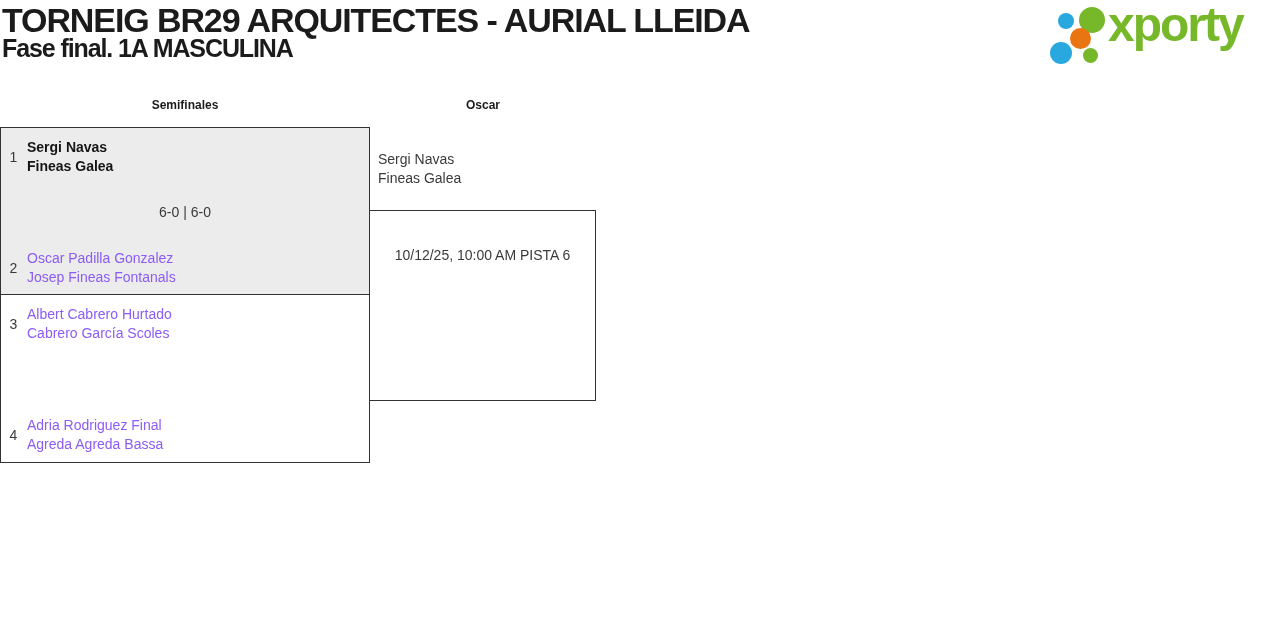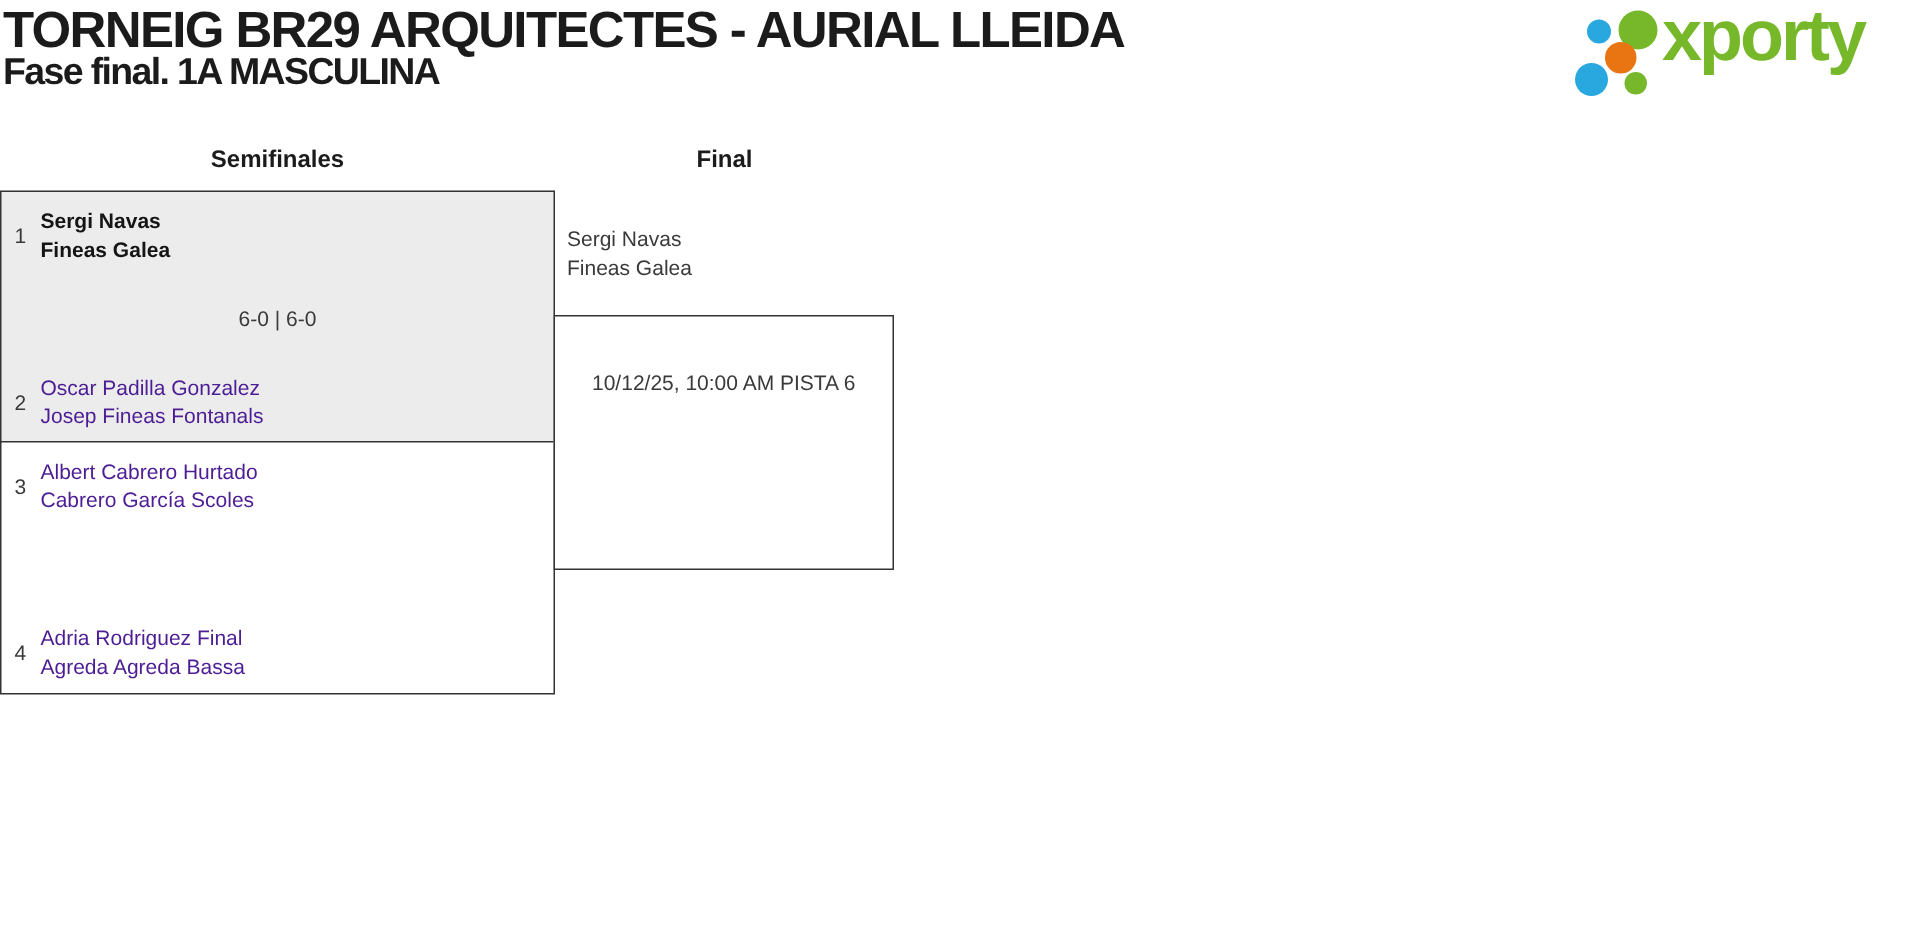--- a/index.html
+++ b/index.html
@@ -48,59 +48,59 @@
     line-height: 48px;
     font-weight: 700;
     letter-spacing: -2px;
     color: #76b82a;
   }
 
   
   .round-label {
     position: absolute;
     top: 98px;
-    font-size: 16px;
+    font-size: 12px;
     font-weight: 700;
     color: #1b1b1b;
     text-align: center;
   }
   .round-label.semis { left: 0; width: 370px; }
   .round-label.final { left: 370px; width: 226px; }
 
   
   .match {
     position: absolute;
     box-sizing: border-box;
     border: 1px solid #333333;
     background: #ffffff;
   }
   .match.sf1 { left: 0; top: 127px; width: 370px; height: 168px; background: #ececec; }
   .match.sf2 { left: 0; top: 294px; width: 370px; height: 169px; }
-  .match.finalbox { left: 369px; top: 210px; width: 227px; height: 170px; }
+  .match.finalbox { left: 369px; top: 210px; width: 227px; height: 191px; }
 
   .team-row {
     position: absolute;
     left: 6px;
     display: flex;
     align-items: center;
     gap: 7px;
   }
   .team-row.top    { top: 10px; }
   .team-row.bottom { top: 121px; }
   .seed {
     flex: none;
     width: 13px;
     text-align: center;
     font-size: 14px;
     color: #3a3a3a;
   }
   .players {
     font-size: 14px;
     line-height: 19px;
-    color: #4c1d95;
+    color: #8b5cf6;
   }
   .players.winner {
     font-weight: 700;
     color: #151515;
   }
   .center-text {
     position: absolute;
     left: 0;
     width: 100%;
     text-align: center;
@@ -131,21 +131,21 @@
   <div class="logo">
     <span class="dot dot-blue-small"></span>
     <span class="dot dot-green-large"></span>
     <span class="dot dot-orange"></span>
     <span class="dot dot-blue-large"></span>
     <span class="dot dot-green-small"></span>
     <span class="wordmark">xporty</span>
   </div>
 
   <div class="round-label semis">Semifinales</div>
-  <div class="round-label final">Final</div>
+  <div class="round-label final">Oscar</div>
 
   <div class="match sf1">
     <div class="team-row top">
       <span class="seed">1</span>
       <div class="players winner">
         <div>Sergi Navas</div>
         <div>Fineas Galea</div>
       </div>
     </div>
     <div class="center-text">6-0 | 6-0</div>

